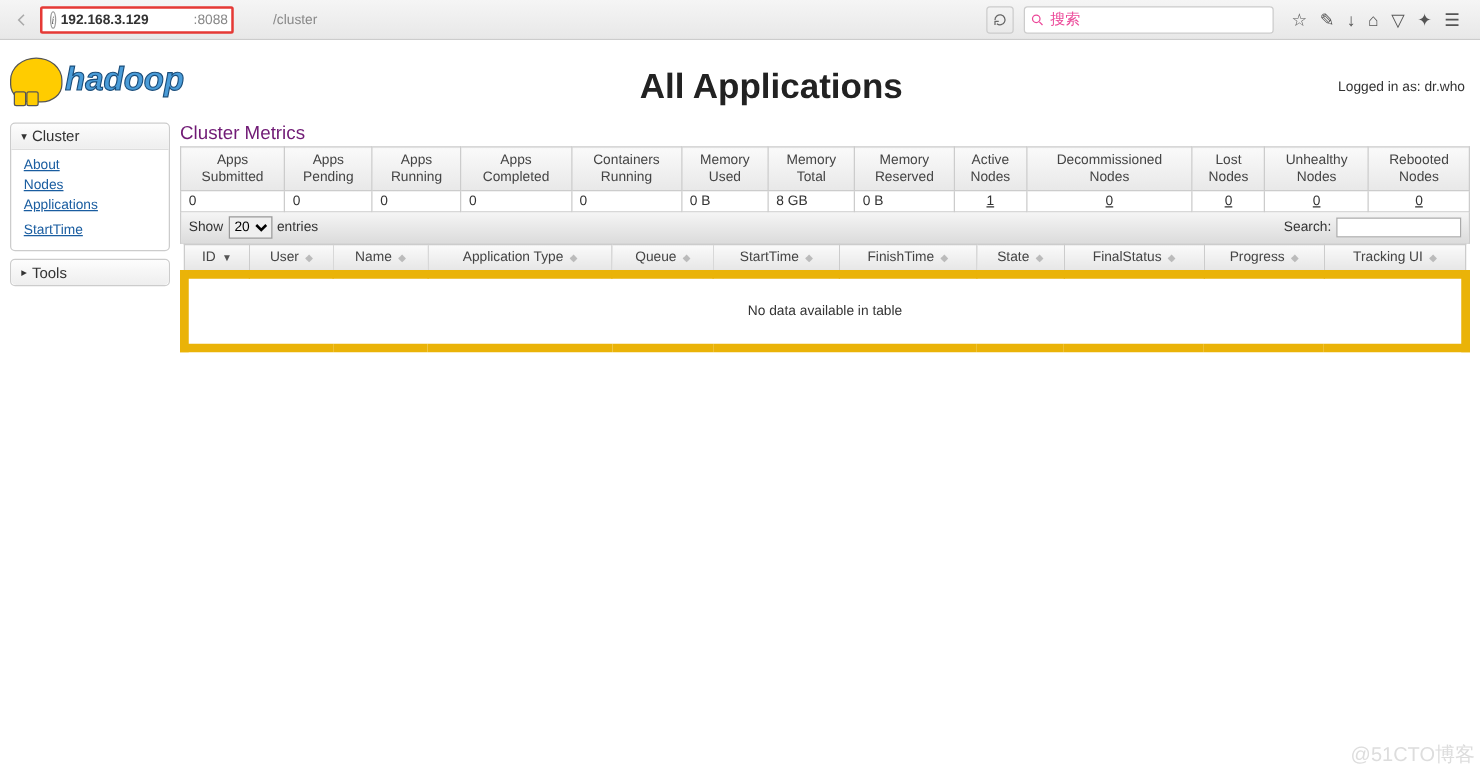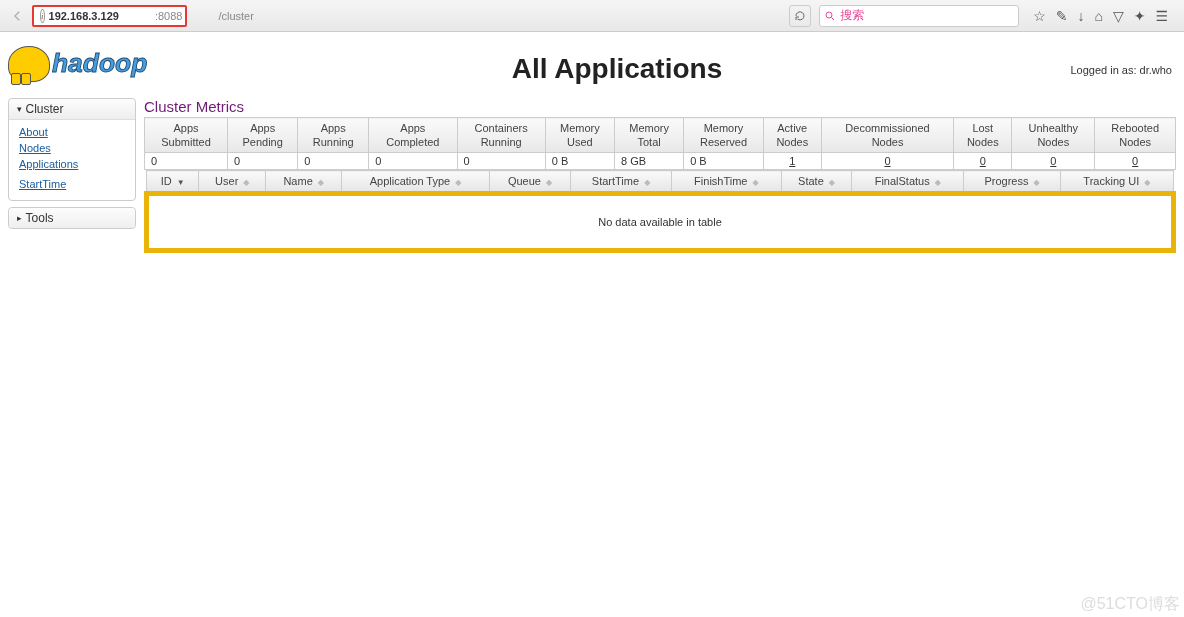--- a/index.html
+++ b/index.html
@@ -38,21 +38,21 @@
 table.metrics th { background: linear-gradient(#fafafa,#e8e8e8); border: 1px solid #ccc; padding: 3px 4px; font-weight: normal; text-align: center; color: #444; line-height:14px;}
 table.metrics td { border: 1px solid #ccc; padding: 2px 6px; }
 .dt-bar { background: linear-gradient(#f5f5f5,#dcdcdc); border: 1px solid #ccc; border-top:none; padding: 3px 6px; display: flex; align-items: center; gap: 4px; font-size: 11px; }
 .dt-bar select { font-size: 11px; border:1px solid #999; height:18px;}
 .dt-bar .search-label { margin-left: auto; }
 .dt-bar input { border: 1px solid #aaa; background: #fff; height: 16px; width: 100px; }
 table.apps { width: 100%; border-collapse: collapse; font-size: 11px; border-radius: 13px; }
 table.apps th { background: linear-gradient(#fafafa,#e6e6e6); border: 1px solid #ccc; padding: 4px 6px; font-weight: normal; text-align: center; color: #444; position: relative; }
 .sort-icons { color: #bbb; font-size: 8px; line-height: 6px; display: inline-block; margin-left: 2px; }
 .sort-icons.active-desc { color: #555; }
-table.apps td.nodata { text-align: center; padding: 20px; border: 5px solid #eab308; }
+table.apps td.nodata { text-align: center; padding: 20px; border: 7px solid #eab308; }
 .dt-footer { background: linear-gradient(#f0f0f0,#dcdcdc); border: 1px solid #ccc; border-top:none; padding: 4px 8px; display: flex; align-items: center; font-size: 11px; }
 .dt-footer .pager { margin-left: auto; display: flex; gap: 8px; color: #aaa; }
 .watermark { position: fixed; right: 4px; bottom: 2px; color: #ddd; font-size: 16px; }
 </style>
 </head>
 <body>
 
 <div class="browser-bar">
   <div class="back-btn">
     <svg width="14" height="14" viewBox="0 0 24 24">
@@ -154,20 +154,27 @@
               <td>8 GB</td>
               <td>0 B</td>
               <td style="text-decoration: underline; text-align: center;">1</td>
               <td style="text-decoration: underline; text-align: center;">0</td>
               <td style="text-decoration: underline; text-align: center;">0</td>
               <td style="text-decoration: underline; text-align: center;">0</td>
               <td style="text-decoration: underline; text-align: center;">0</td>
             </tr>
       </tbody>
         </table>
+      <div class="dt-bar">
+        <span>Show</span>
+        <select><option>20</option></select>
+        <span>entries</span>
+        <span class="search-label">Search:</span>
+        <input type="text" style="">
+      </div>
       <table class="apps">
         <thead>
             <tr id="apps-hdr">
               <th>ID <span class="sort-icons active-desc">▼</span></th>
               <th>User <span class="sort-icons">◆</span></th>
               <th>Name <span class="sort-icons">◆</span></th>
               <th>Application Type <span class="sort-icons">◆</span></th>
               <th>Queue <span class="sort-icons">◆</span></th>
               <th>StartTime <span class="sort-icons">◆</span></th>
               <th>FinishTime <span class="sort-icons">◆</span></th>

